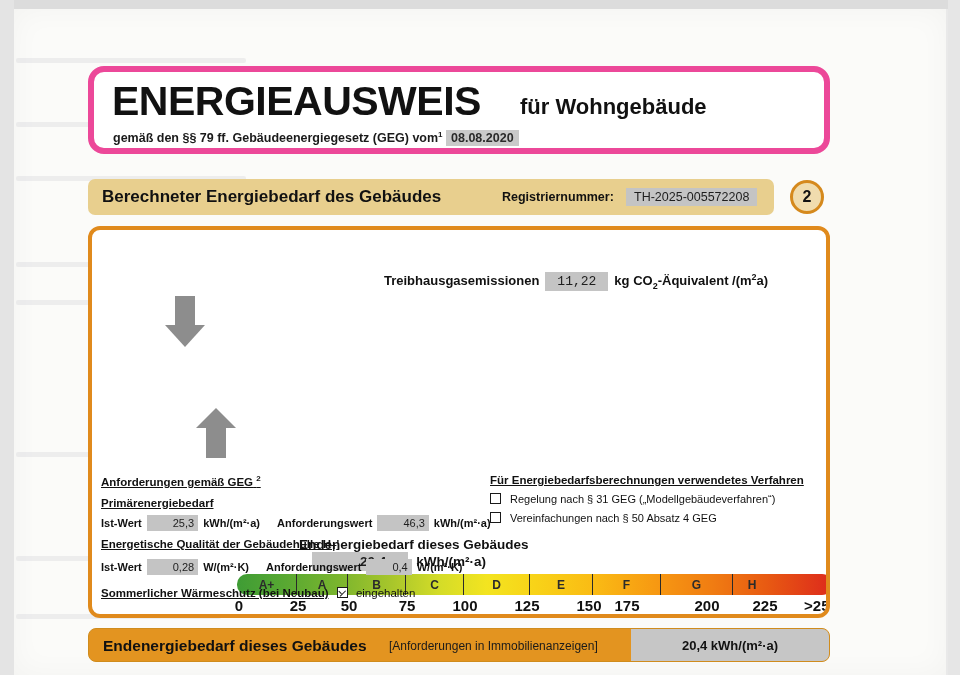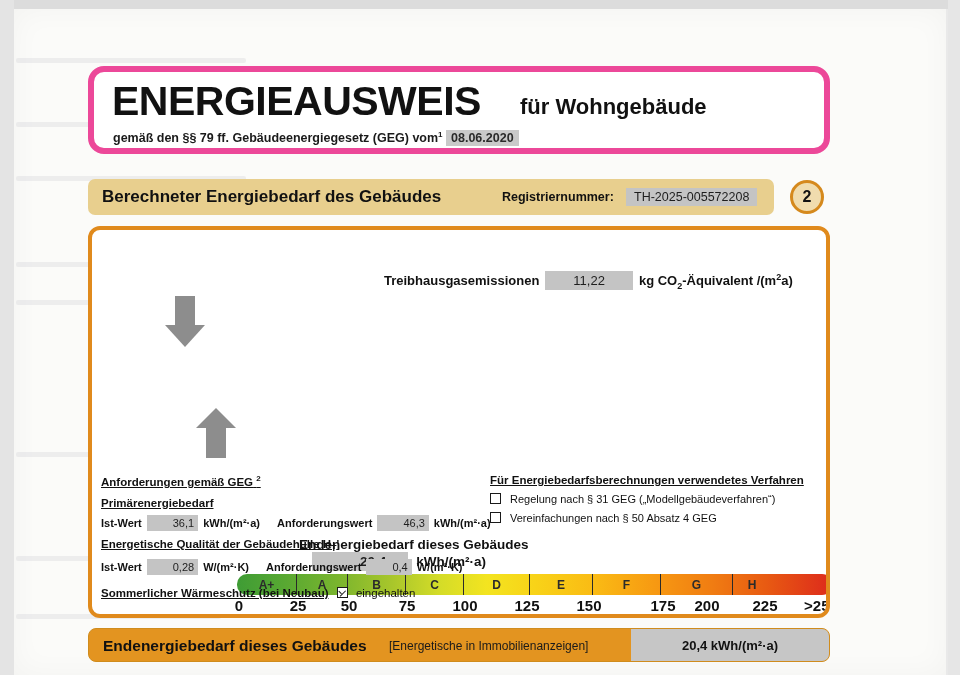--- a/index.html
+++ b/index.html
@@ -116,21 +116,21 @@
   .panel-head span {
     position: absolute; left: 12px; top: 5px;
     font-size: 17px; font-weight: bold; color: #111;
   }
 
   
   .emis {
     position: absolute; left: 292px; top: 42px;
     font-size: 13px; font-weight: bold; color: #111; white-space: nowrap;
   }
-  .emis .val { background: #c4c4c4; padding: 2px 28px; margin: 0 6px; font-weight: normal; color:#1e1e1e;}
+  .emis .val { background: #c4c4c4; padding: 2px 12px; margin: 0 6px; font-weight: normal; color:#1e1e1e;font-family:Liberation Mono, monospace;}
   .sub { font-size: 9px; vertical-align: sub; }
   .supi { font-size: 9px; vertical-align: super; }
   .arrow-down-stem {
     position: absolute; left: 175px; top: 296px;
     width: 20px; height: 34px; background: #8d8d8d;
   }
   .arrow-down-head {
     position: absolute; left: 165px; top: 325px;
     width: 0; height: 0;
     border-left: 20px solid transparent;
@@ -276,21 +276,21 @@
   <div class="streak" style="top:300px; width:180px;"></div>
   <div class="streak" style="top:452px; width:210px;"></div>
   <div class="streak" style="top:556px; width:190px;"></div>
   <div class="streak" style="top:614px; width:205px;"></div>
 
   <div class="title-box">
     <div class="title-main">ENERGIEAUSWEIS</div>
     <div class="title-sub">für Wohngebäude</div>
     <div class="title-law">
       <span>gemäß den §§ 79 ff. Gebäudeenergiegesetz (GEG) vom</span><span class="sup">1</span>
-      <span class="grey-field">08.06.2020</span>
+      <span class="grey-field">08.08.2020</span>
     </div>
   </div>
 
   <div class="reg-bar">
     <div class="reg-title">Berechneter Energiebedarf des Gebäudes</div>
     <div class="reg-label">Registriernummer:</div>
     <div class="reg-value">TH-2025-005572208</div>
   </div>
   <div class="page-badge">2</div>
 
@@ -318,32 +318,32 @@
           <div class="grade last" style="left: 496px; width: 38px;">H</div>
         </div>
       <div class="ticks" id="scaleTicks">
           <span class="tick" style="left: 2px;">0</span>
           <span class="tick" style="left: 61px;">25</span>
           <span class="tick" style="left: 112px;">50</span>
           <span class="tick" style="left: 170px;">75</span>
           <span class="tick" style="left: 228px;">100</span>
           <span class="tick" style="left: 290px;">125</span>
           <span class="tick" style="left: 352px;">150</span>
-          <span class="tick" style="left: 426px; text-align: center;">175</span>
+          <span class="tick" style="left: 390px; text-align: center;">175</span>
           <span class="tick" style="left: 470px;">200</span>
           <span class="tick" style="left: 528px;">225</span>
           <span class="tick" style="left: 584px;">&gt;250</span>
         </div>
     </div>
 
     <div class="req-block">
       <div class="req-h"><span>Anforderungen gemäß GEG</span> <span class="sup">2</span></div>
       <div class="req-sub">Primärenergiebedarf</div>
       <div class="req-row">
-        <span>Ist-Wert</span><span class="v">36,1</span><span>kWh/(m²·a)</span>
+        <span>Ist-Wert</span><span class="v">25,3</span><span>kWh/(m²·a)</span>
         <span class="lbl2">Anforderungswert</span><span class="v">46,3</span><span>kWh/(m²·a)</span>
       </div>
       <div class="req-sub"><span>Energetische Qualität der Gebäudehülle H</span><span class="sub">T</span><span>'</span></div>
       <div class="req-row">
         <span>Ist-Wert</span><span class="v">0,28</span><span>W/(m²·K)</span>
         <span class="lbl2">Anforderungswert</span><span class="v">0,4</span><span>W/(m²·K)</span>
       </div>
       <div class="summer">
         <u>Sommerlicher Wärmeschutz (bei Neubau)</u>
         <span class="cbox checked"></span>
@@ -355,21 +355,21 @@
       <div class="method-h">Für Energiebedarfsberechnungen verwendetes Verfahren</div>
       <div id="methodList">
           <div class="method-row"><span class="cbox"></span><span>Regelung nach § 31 GEG („Modellgebäudeverfahren“)</span></div>
           <div class="method-row"><span class="cbox"></span><span>Vereinfachungen nach § 50 Absatz 4 GEG</span></div>
         </div>
     </div>
   </div>
 
   <div class="bottom-bar">
     <div class="bb-title">Endenergiebedarf dieses Gebäudes</div>
-    <div class="bb-note">[Energetische in Immobilienanzeigen]</div>
+    <div class="bb-note">[Anforderungen in Immobilienanzeigen]</div>
     <div class="bb-value">20,4 kWh/(m²·a)</div>
   </div>
 
   <div class="arrow-down-stem"></div>
   <div class="arrow-down-head"></div>
   <div class="arrow-up-stem"></div>
   <div class="arrow-up-head"></div>
 </div>
 
 </body></html>

